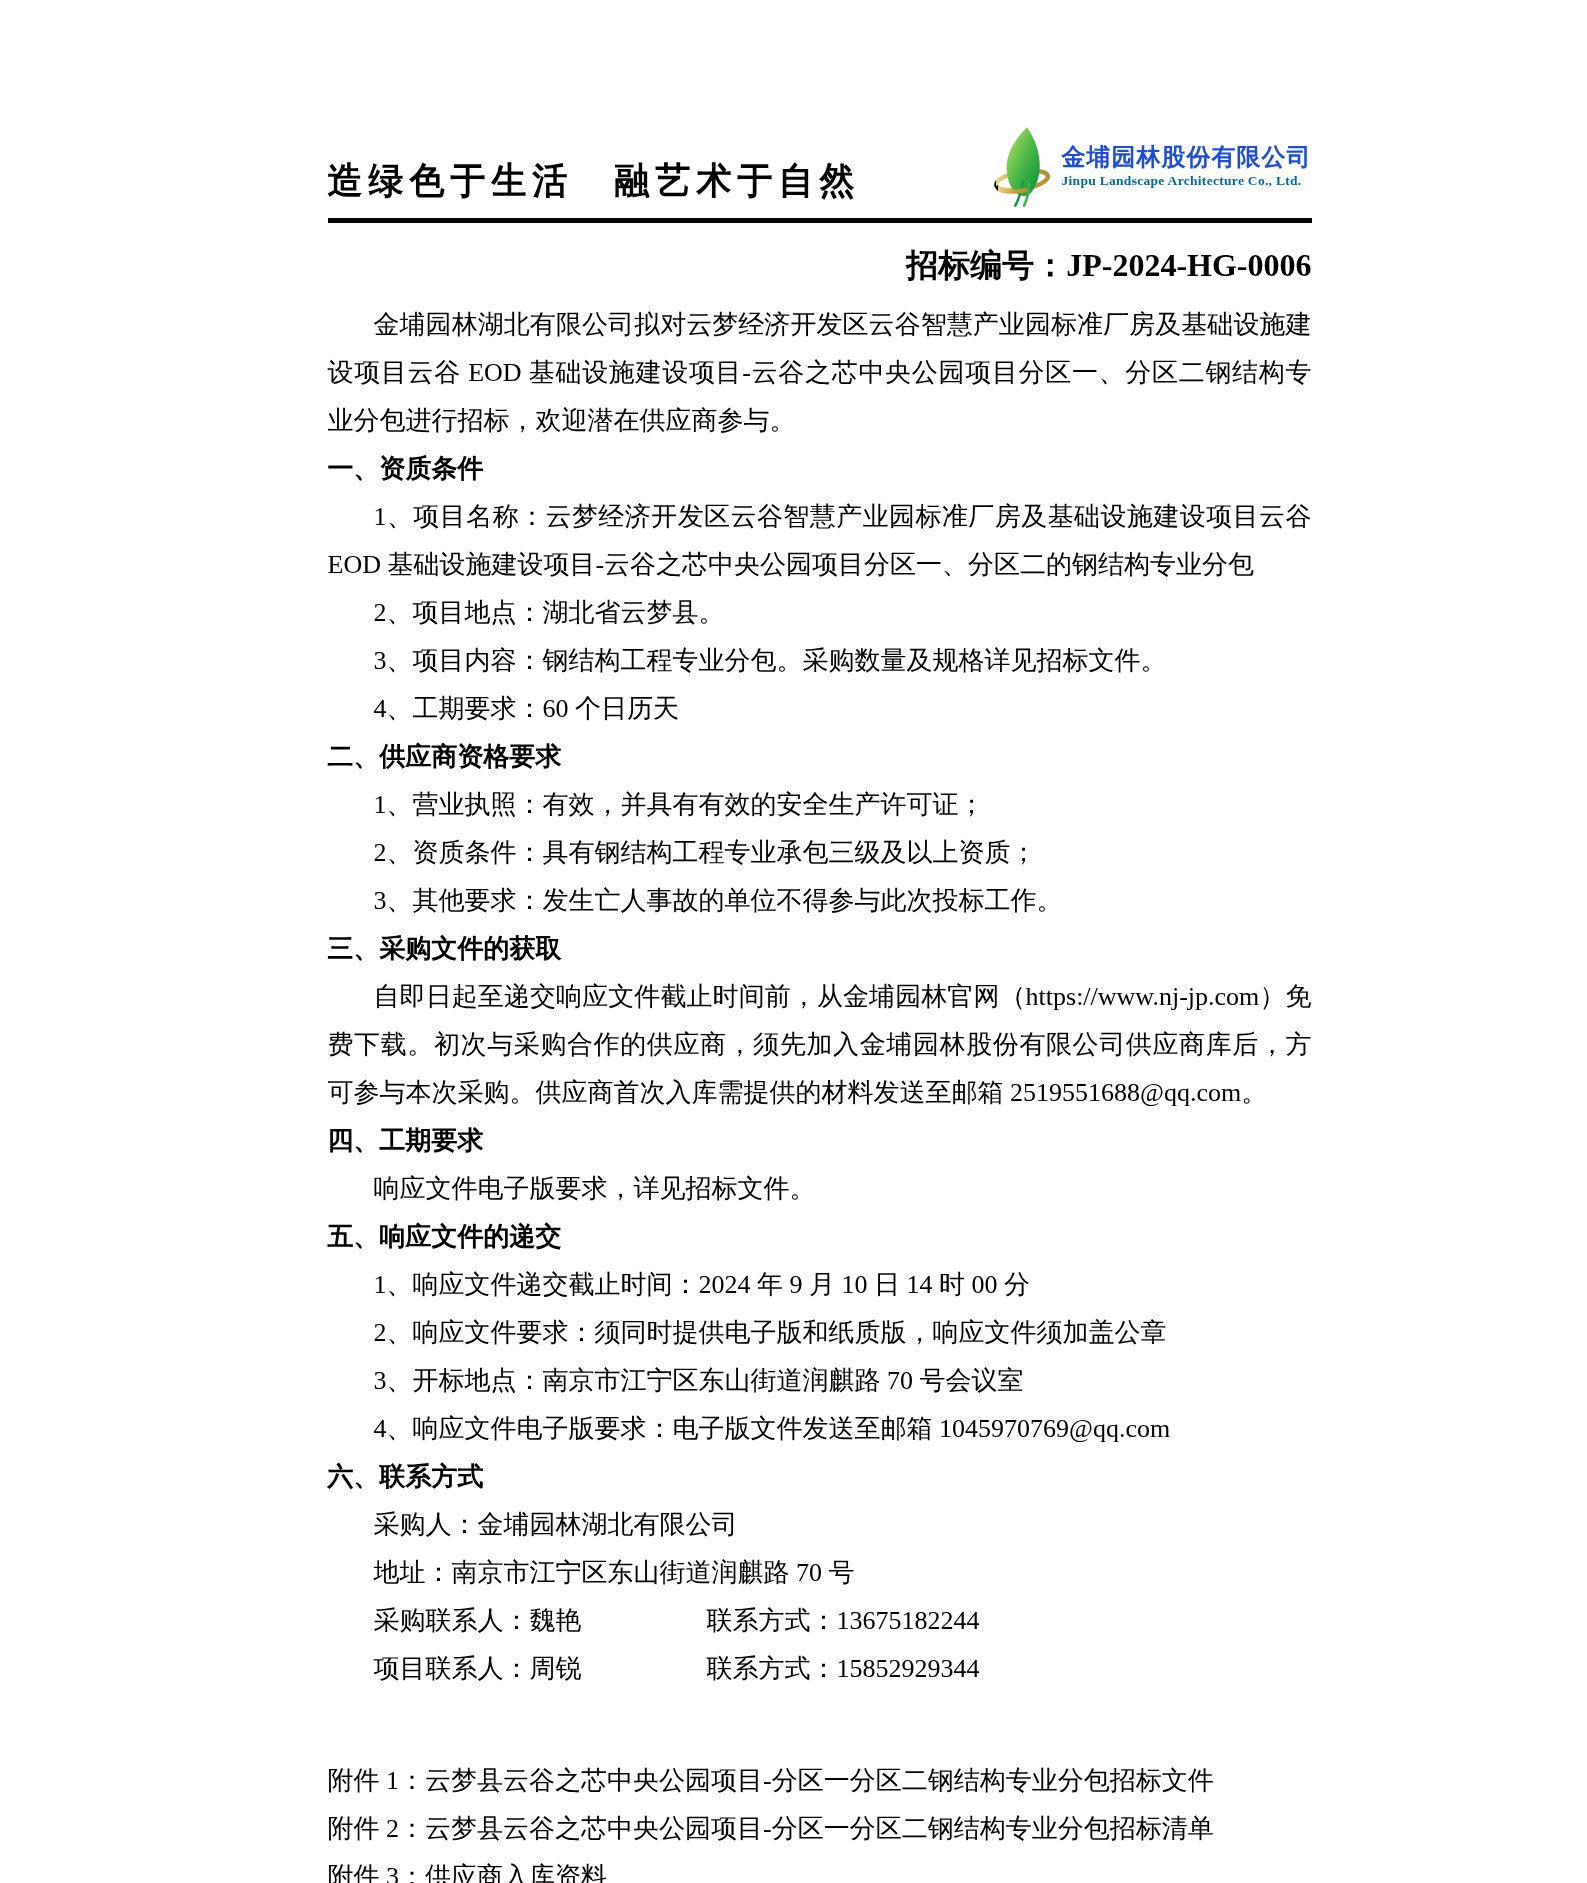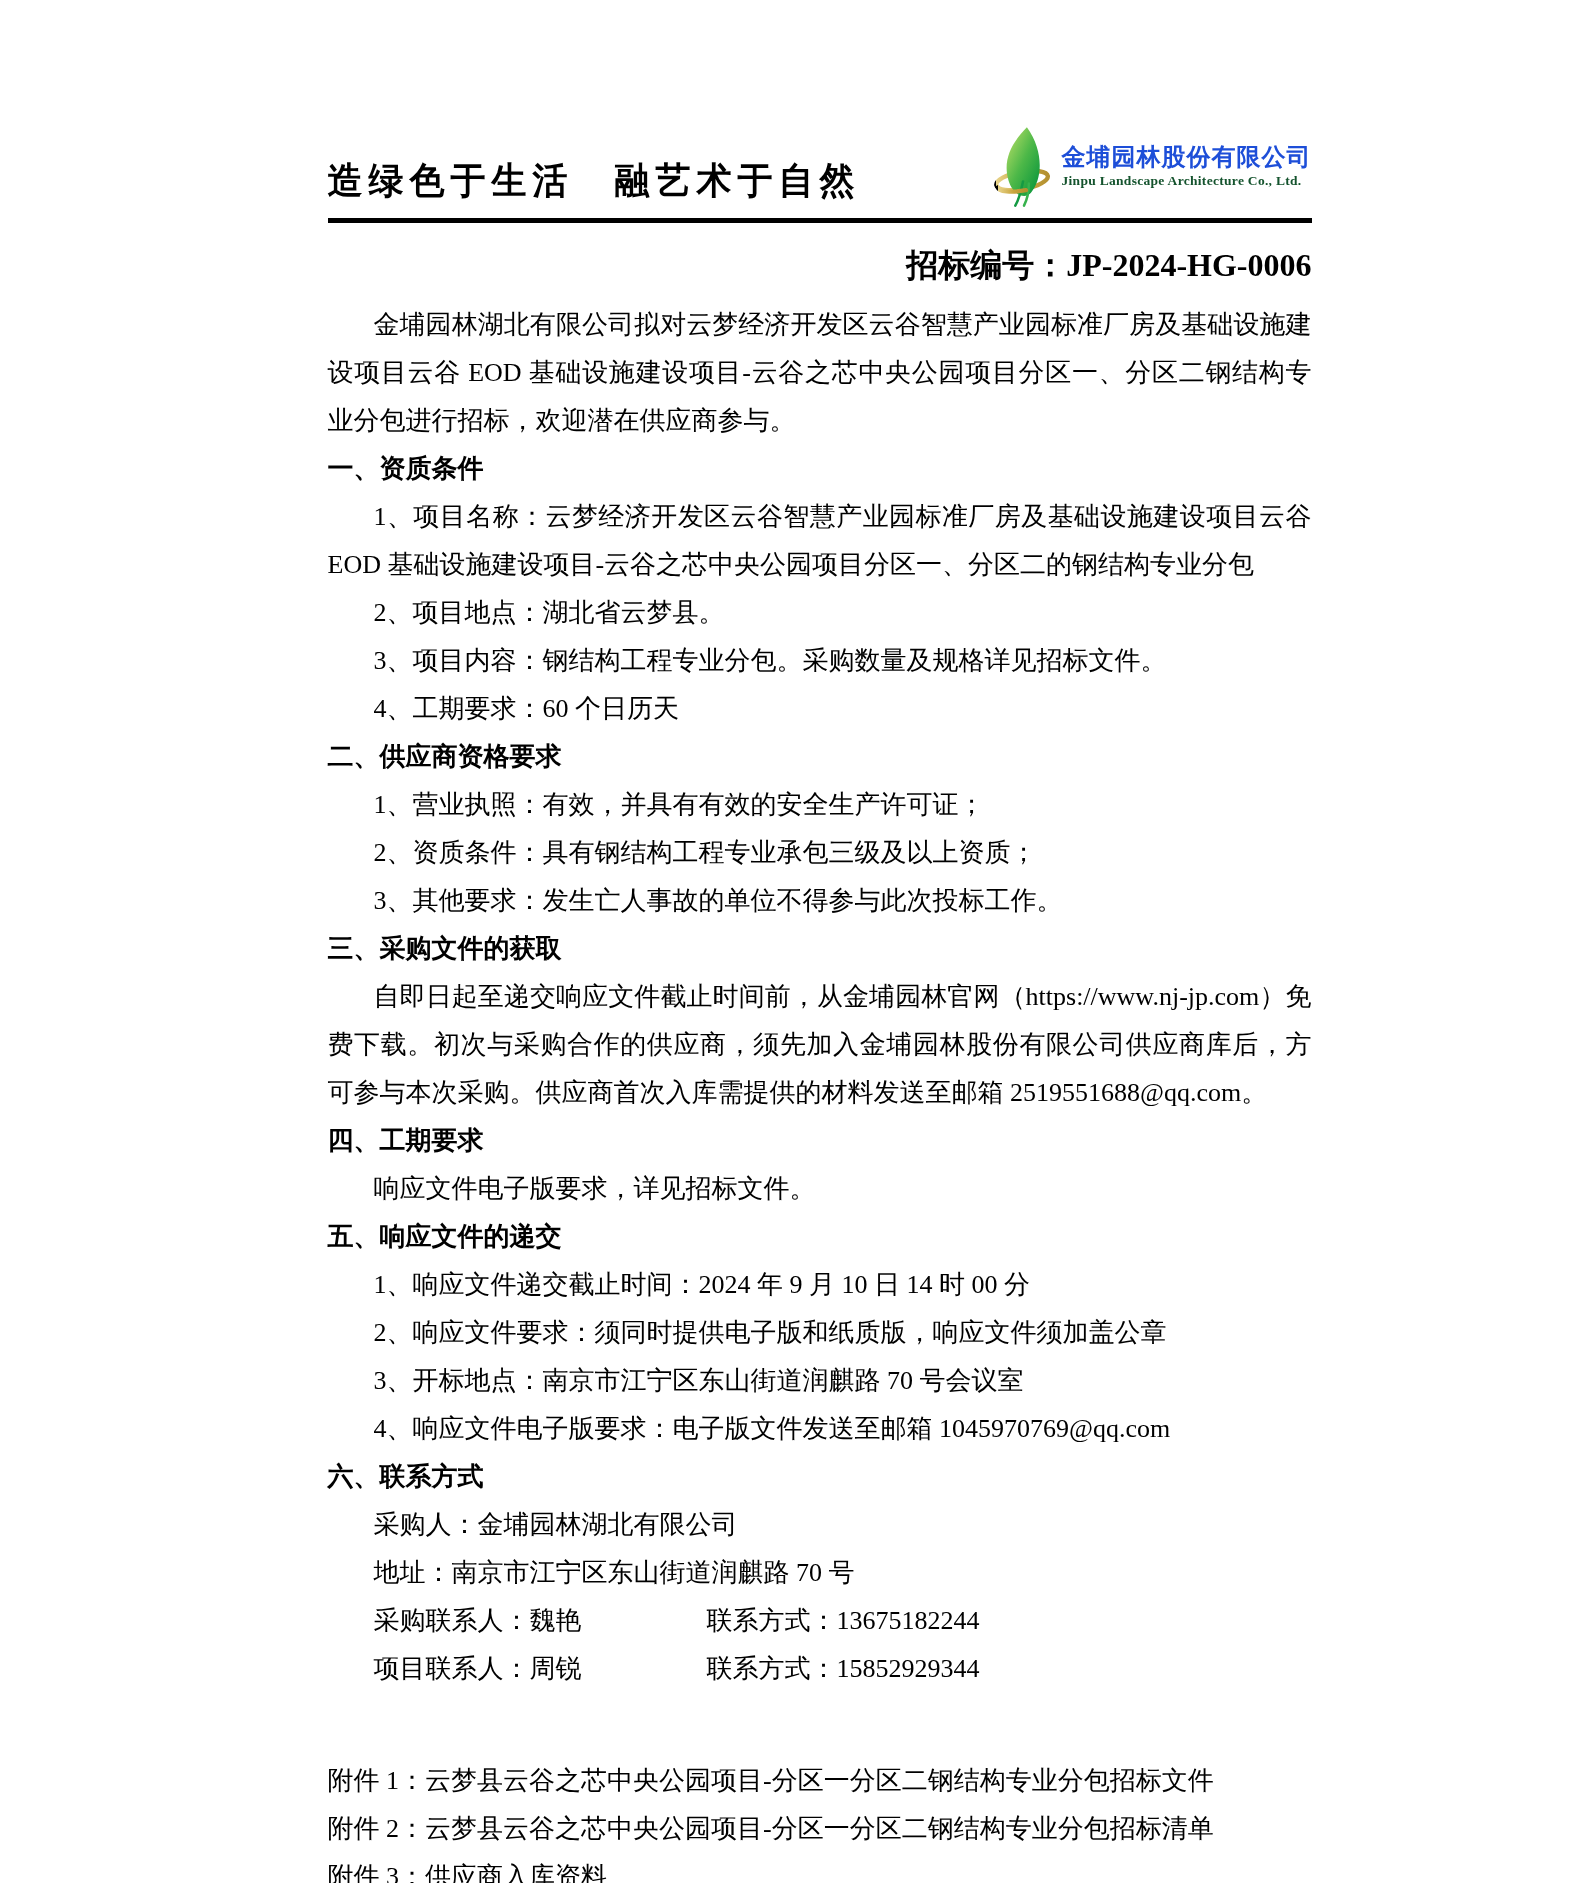--- a/index.html
+++ b/index.html
@@ -49,21 +49,21 @@
     font-size: 24px;
     font-weight: 700;
     color: #1d4ed8;
     letter-spacing: 1px;
     line-height: 26px;
   }
   .logo-en {
     font-family: "Liberation Serif", serif;
     font-size: 13.5px;
     font-weight: 700;
-    color: #14532d;
+    color: #0369a1;
     letter-spacing: 0.3px;
     line-height: 16px;
     margin-top: 3px;
   }
   
   .tender-no {
     text-align: right;
     font-weight: 700;
     font-size: 32px;
     line-height: 44px;

